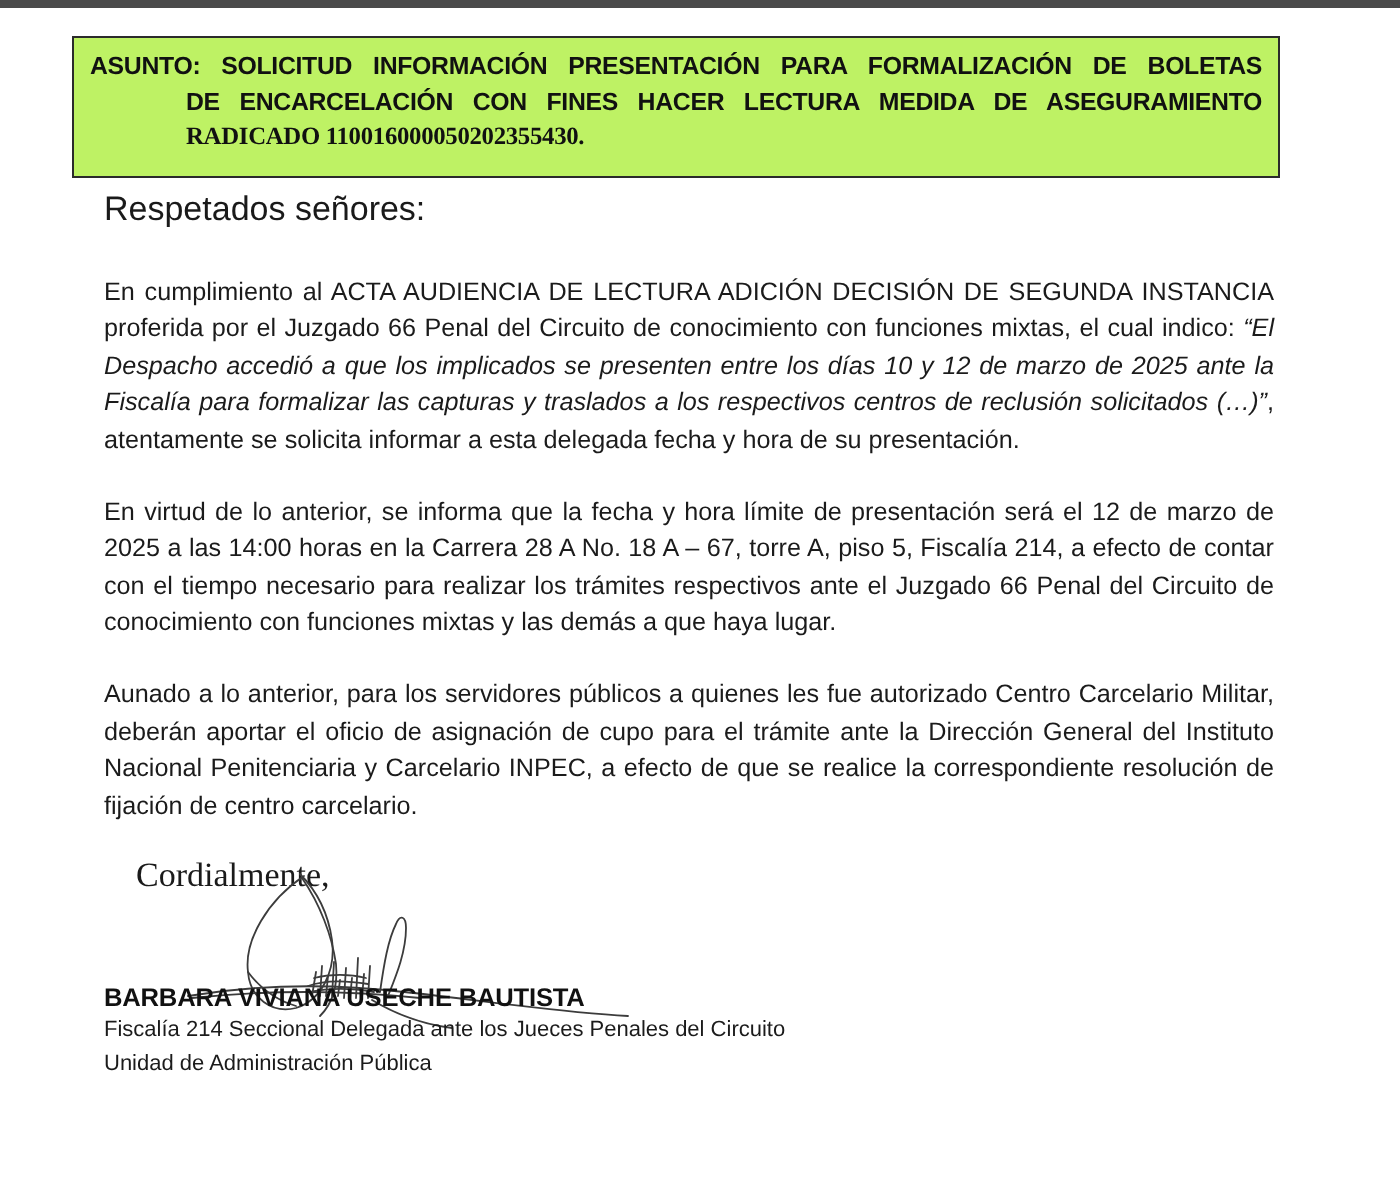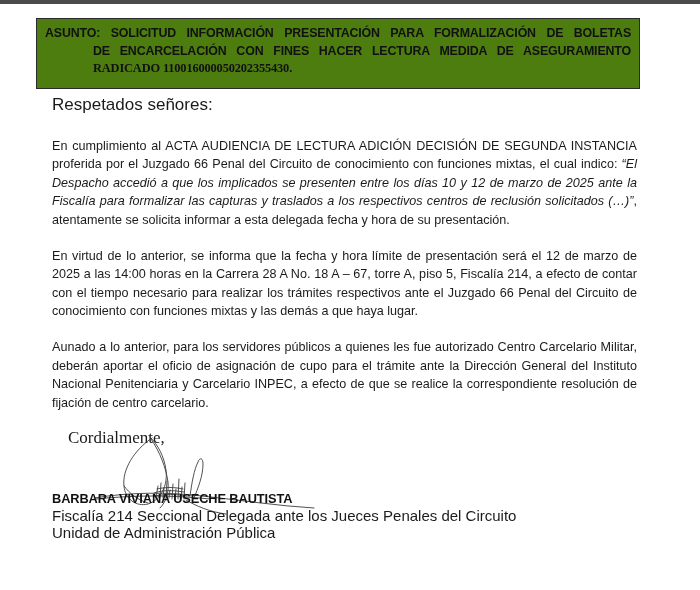--- a/index.html
+++ b/index.html
@@ -33,21 +33,21 @@
     background: #ffffff;
   }
 
   
   .subject-box {
     position: absolute;
     left: 36px;
     top: 14px;
     width: 604px;
     box-sizing: border-box;
-    background: #4d7c0f;
+    background: #bef264;
     border: 1.5px solid #2b2b2b;
     padding: 6px 8px 10px 8px;
   }
   .subject-line {
     font-size: 12.4px;
     font-weight: bold;
     line-height: 17.5px;
     letter-spacing: -0.15px;
     text-align: justify;
     text-align-last: justify;
@@ -117,21 +117,21 @@
     width: 560px;
   }
   .sig-name {
     font-size: 12.8px;
     font-weight: bold;
     line-height: 17px;
     letter-spacing: -0.1px;
     color: #111111;
   }
   .sig-role, .sig-unit {
-    font-size: 15px;
+    font-size: 11px;
     line-height: 17px;
     color: #1b1b1b;
   }
 </style>
 </head>
 <body>
 
 <div class="top-strip"></div>
 
 <div class="page">

